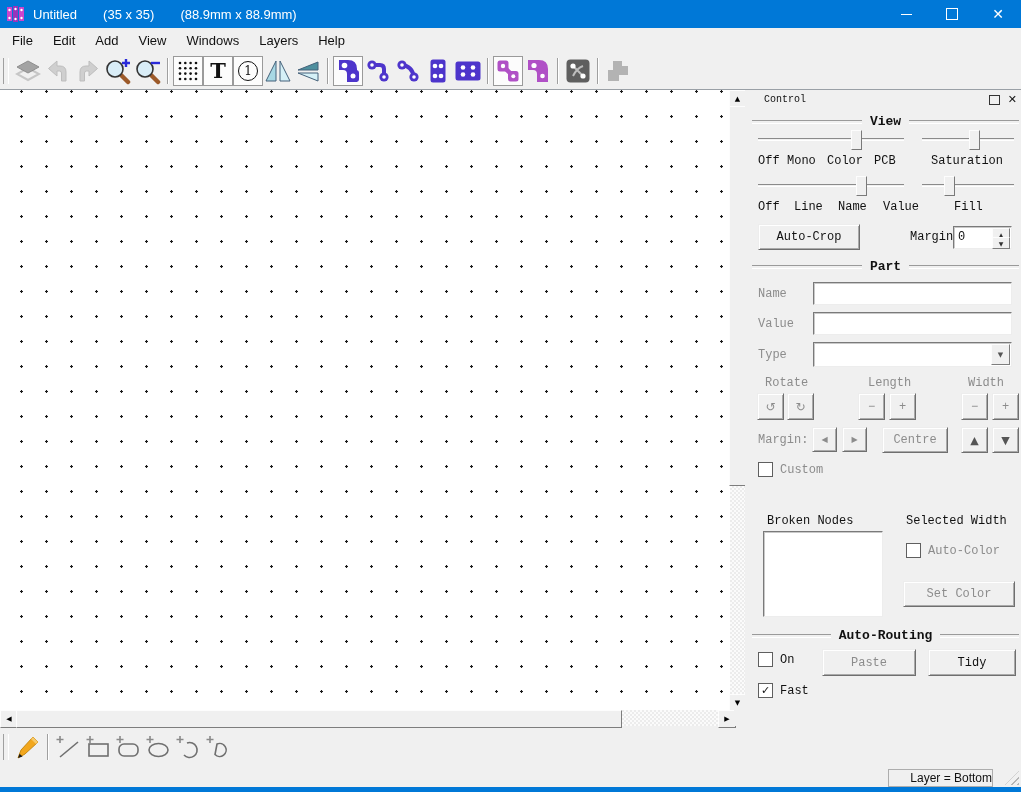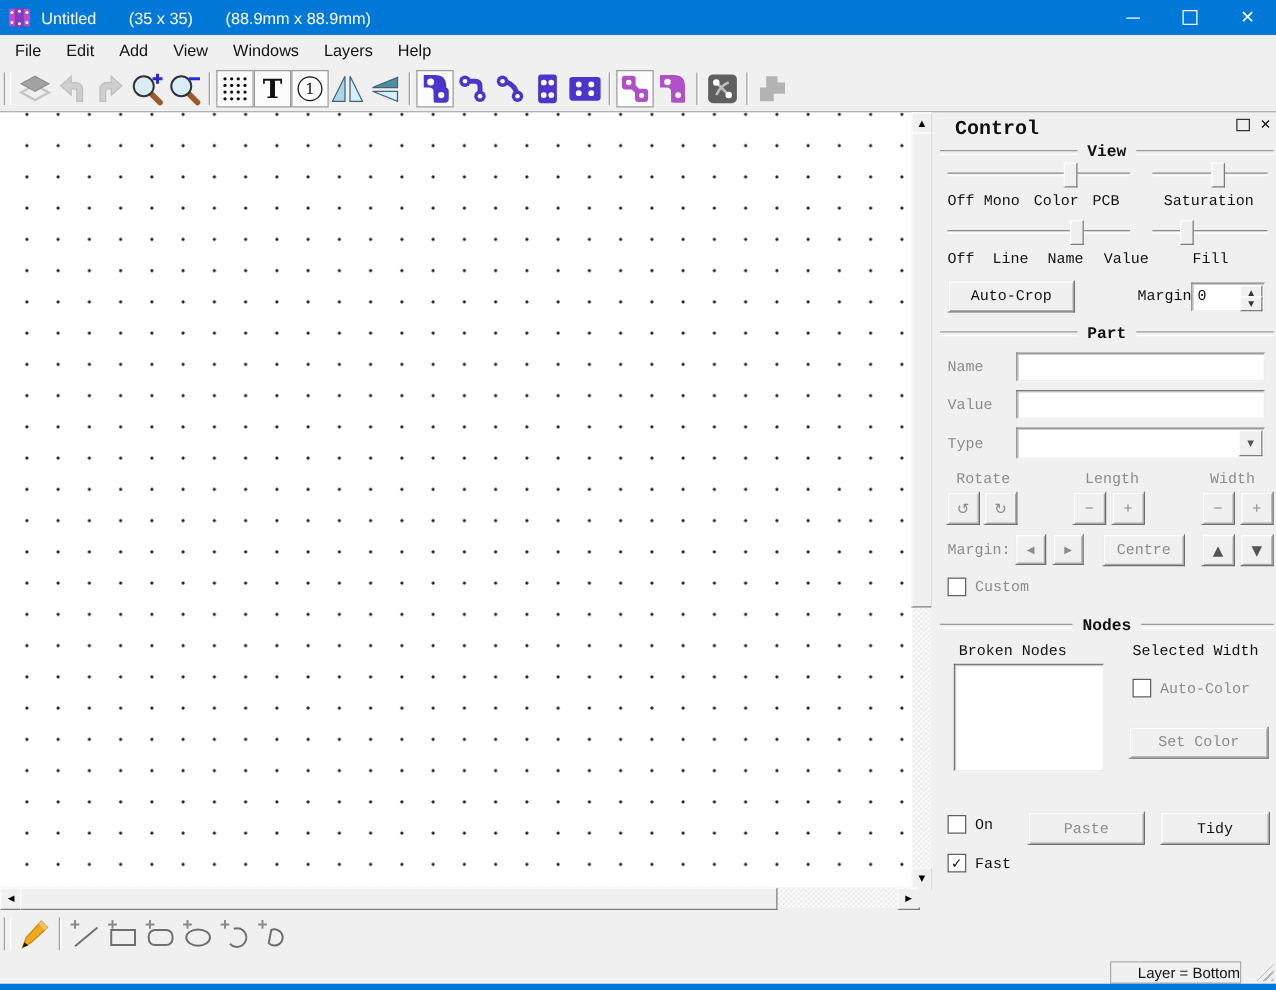--- a/index.html
+++ b/index.html
@@ -44,21 +44,21 @@
   .sbtn{position:absolute;background:#f0f0f0;border:1px solid;border-color:#fdfdfd #7d7d7d #7d7d7d #fdfdfd;
         display:flex;align-items:center;justify-content:center;font-size:7px;color:#000;line-height:1}
   .sthumb{position:absolute;background:#f0f0f0;border:1px solid;border-color:#fdfdfd #7d7d7d #7d7d7d #fdfdfd}
   .corner{position:absolute;left:734px;top:710px;width:11px;height:16px;background:#f0f0f0}
   .splitter{position:absolute;left:745px;top:90px;width:5px;height:636px;background:#f0f0f0}
 
   
   .panel{position:absolute;left:750px;top:90px;width:271px;height:636px;background:#f0f0f0;
          font-family:"Liberation Mono",monospace;font-size:12px}
   .panel .abs{position:absolute}
-  .ptitle{position:absolute;left:14px;top:4px;font-weight:bold;font-size:16px}
+  .ptitle{position:absolute;left:14px;top:4px;font-weight:normal;font-size:10px}
   .pbtns{position:absolute;right:4px;top:3px;display:flex;gap:8px;align-items:center}
   .float-glyph{width:9px;height:8px;border:1px solid #333}
   .phdr{position:absolute;left:2px;right:2px;display:flex;align-items:center;gap:8px;font-weight:bold;font-size:13px}
   .hline{flex:1;height:2px;border-top:1px solid #9a9a9a;border-bottom:1px solid #fff}
   .slider{position:absolute;height:18px}
   .groove{position:absolute;left:0;right:0;top:8px;height:1px;border-top:1px solid #8a8a8a;border-bottom:1px solid #fff}
   .shandle{position:absolute;top:0;width:9px;height:18px;background:#f0f0f0;
            border:1px solid;border-color:#fdfdfd #7a7a7a #7a7a7a #fdfdfd}
   .btn{background:#f0f0f0;border:1px solid;border-color:#ededed #6f6f6f #6f6f6f #ededed;
        box-shadow:inset 1px 1px 0 #fff,inset -1px -1px 0 #aaa;
@@ -431,38 +431,38 @@
     </div>
     <div class="btn abs" style="left:242px;top:337px;width:25px;height:24px;font-size:11px;color:#555">
       <span class="glyph">▼</span>
     </div>
 
     <div class="chkrow" style="left:8px;top:372px">
       <div class="chk"></div>
       <span class="glab">Custom</span>
     </div>
 
-    <div class="phdr" style="top:403px">
-      <div class="hline"></div>
-      <span>Nodes</span>
-      <div class="hline"></div>
-    </div>
 
     <span class="abs" style="left:17px;top:424px">Broken Nodes</span>
     <span class="abs" style="left:156px;top:424px">Selected Width</span>
     <div class="input abs" style="left:13px;top:441px;width:118px;height:84px"></div>
 
     <div class="chkrow" style="left:156px;top:453px">
       <div class="chk"></div>
       <span class="glab">Auto-Color</span>
     </div>
     <div class="btn abs dis" style="left:153px;top:491px;width:110px;height:24px">
       <span>Set Color</span>
     </div>
 
+    <div class="phdr" style="top:538px">
+      <div class="hline"></div>
+      <span>Auto-Routing</span>
+      <div class="hline"></div>
+    </div>
 
     <div class="chkrow" style="left:8px;top:562px">
       <div class="chk"></div>
       <span>On</span>
     </div>
     <div class="btn abs dis" style="left:72px;top:559px;width:92px;height:25px">
       <span>Paste</span>
     </div>
     <div class="btn abs" style="left:178px;top:559px;width:86px;height:25px">
       <span>Tidy</span>

